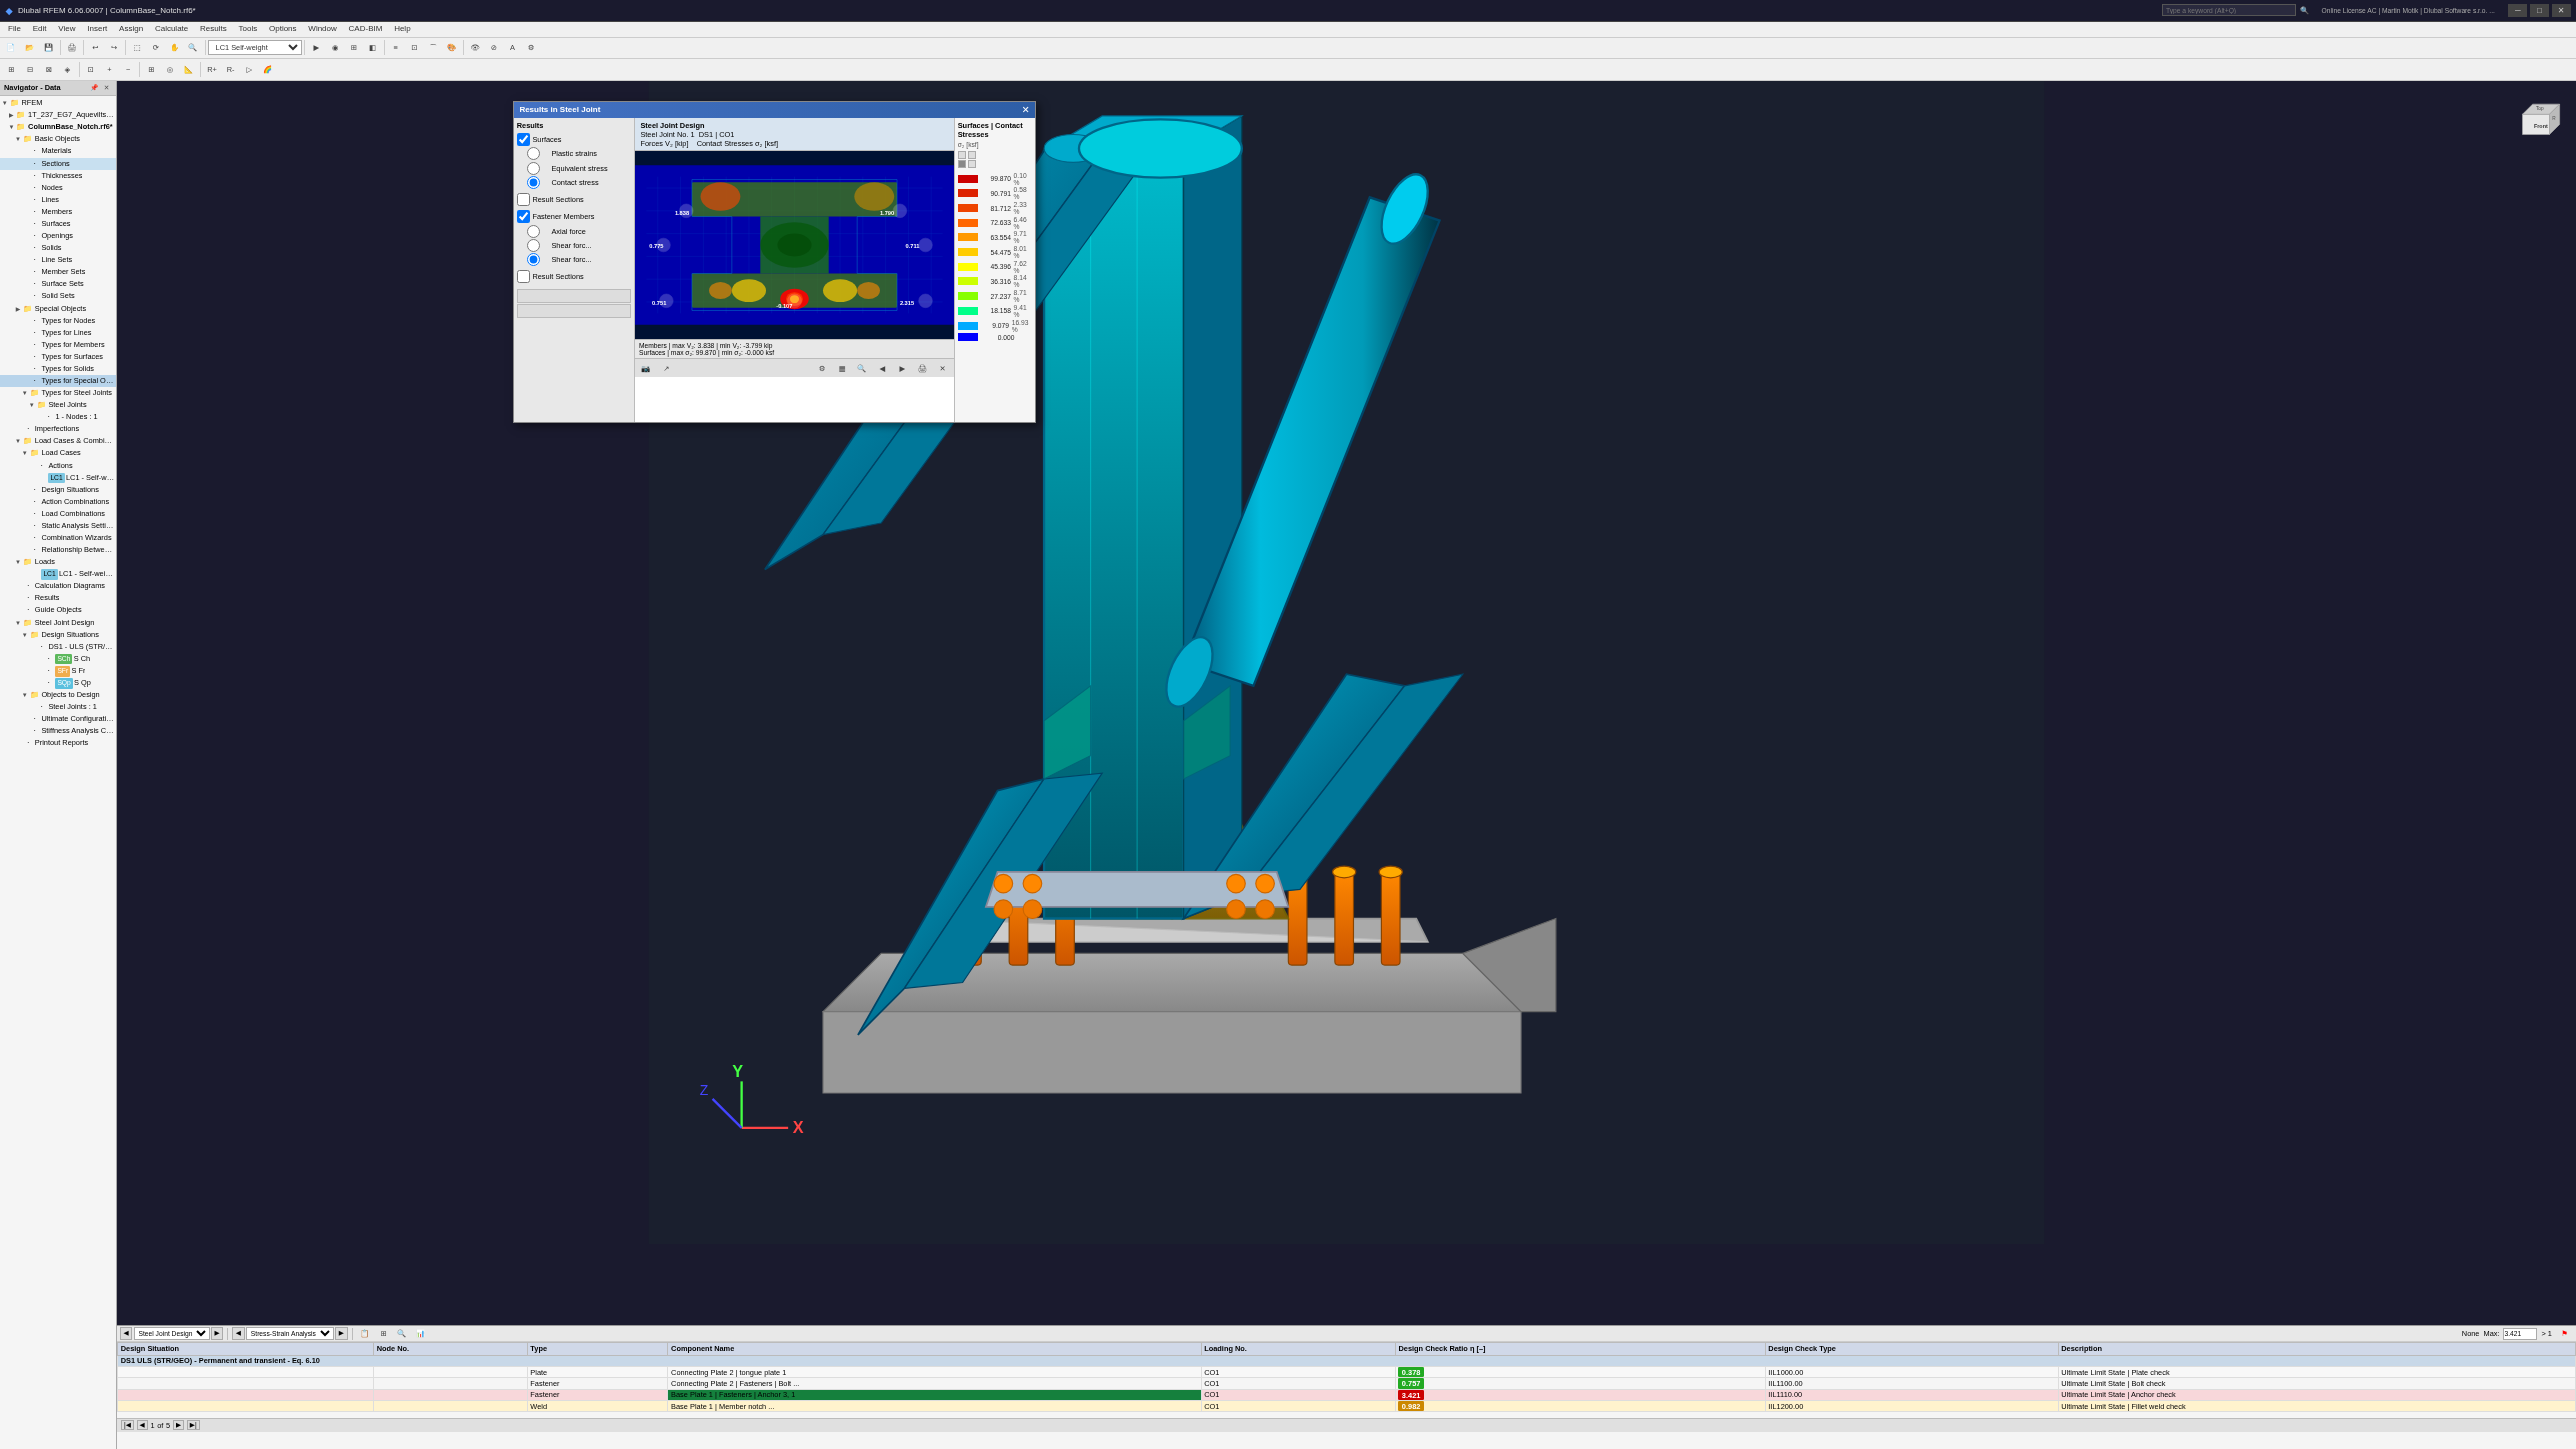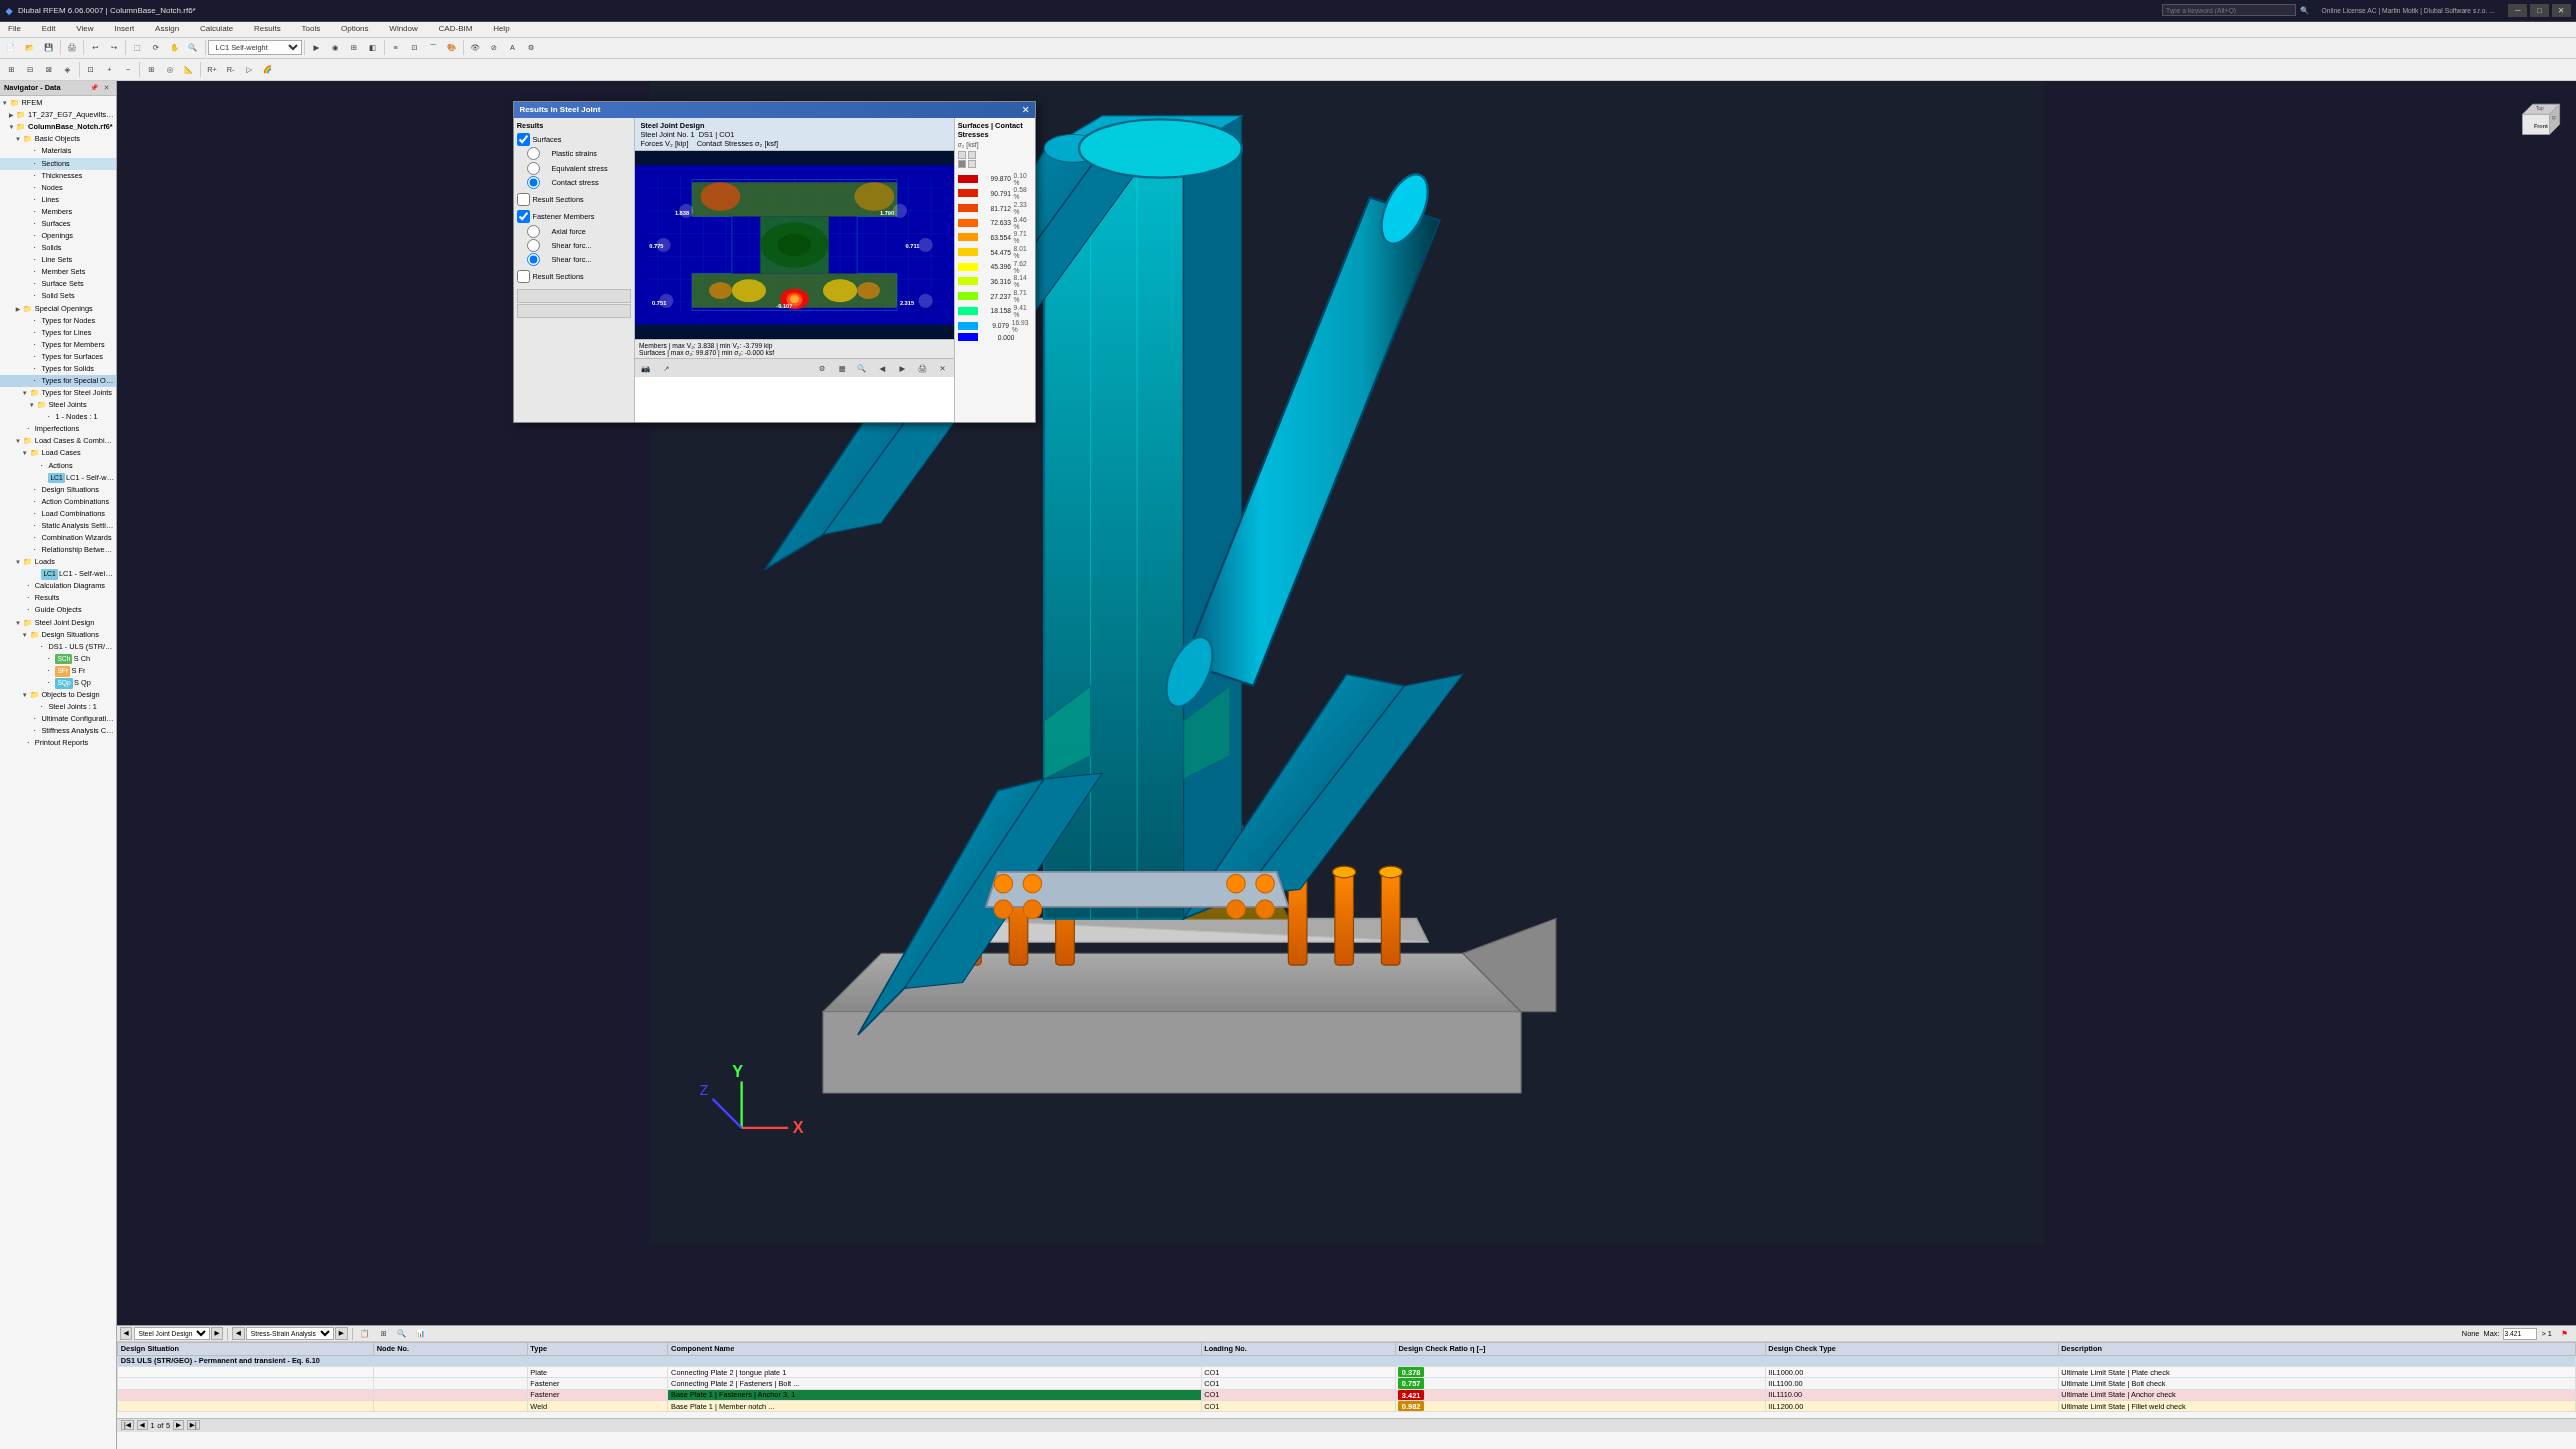--- a/index.html
+++ b/index.html
@@ -21,21 +21,21 @@
     .title-btn { background: #444; border: none; color: #ccc; width: 19px; height: 13.4px; cursor: pointer; font-size: 8px; display: flex; align-items: center; justify-content: center; }
     
     
     .menu-bar {
       background: #f0f0f0;
       height: 16px;
       display: flex;
       align-items: center;
       padding: 0 2.7px;
       border-bottom: 0.7px solid #ccc;
-      gap: 10px;
+      gap: 1px;
     }
     .menu-item {
       padding: 1.3px 5.4px;
       cursor: pointer;
       font-size: 8px;
       color: #333;
       height: 14.8px;
       display: flex;
       align-items: center;
     }
@@ -505,21 +505,21 @@
           <span class="tree-label">Surface Sets</span>
         </div>
         <div class="tree-item" style="padding-left: 20px;">
           <span class="tree-toggle"></span>
           <span class="tree-icon">·</span>
           <span class="tree-label">Solid Sets</span>
         </div>
         <div class="tree-item" style="padding-left: 13.4px;">
           <span class="tree-toggle">▶</span>
           <span class="tree-icon">📁</span>
-          <span class="tree-label">Special Openings</span>
+          <span class="tree-label">Special Objects</span>
         </div>
         <div class="tree-item" style="padding-left: 20px;">
           <span class="tree-toggle"></span>
           <span class="tree-icon">·</span>
           <span class="tree-label">Types for Nodes</span>
         </div>
         <div class="tree-item" style="padding-left: 20px;">
           <span class="tree-toggle"></span>
           <span class="tree-icon">·</span>
           <span class="tree-label">Types for Lines</span>

